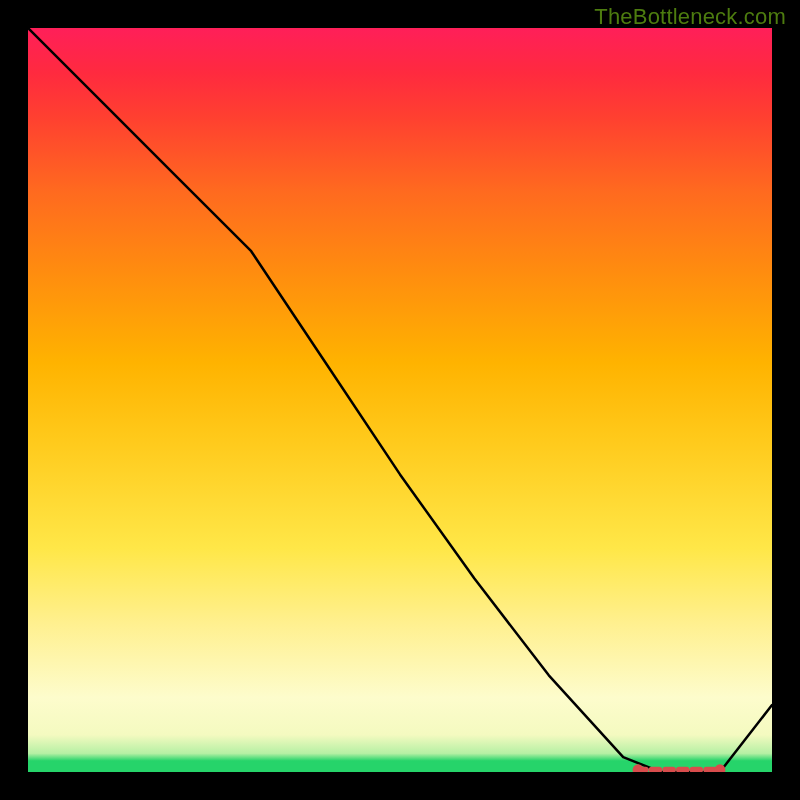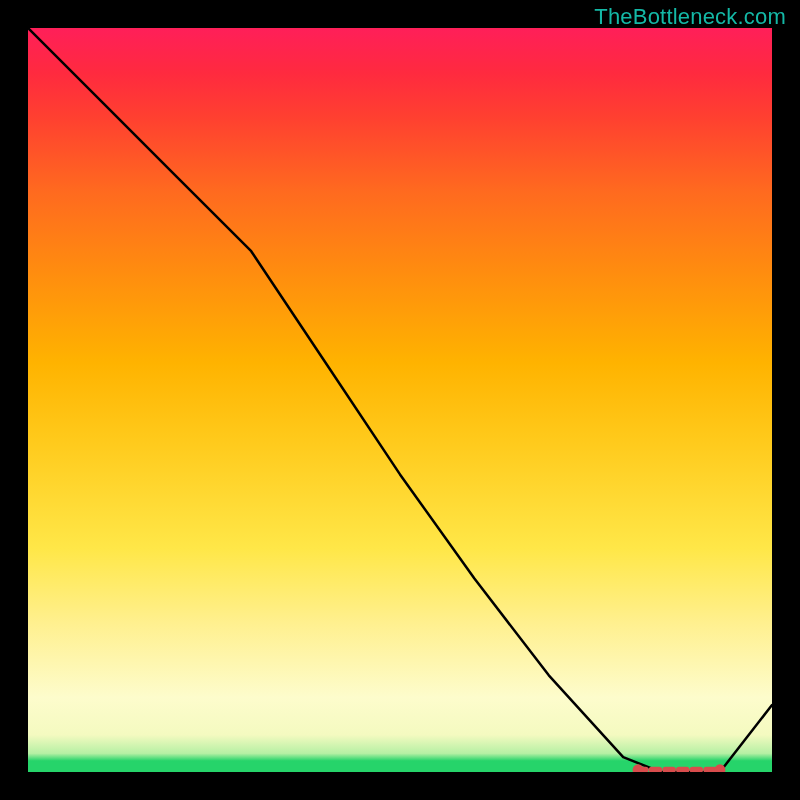--- a/index.html
+++ b/index.html
@@ -14,21 +14,21 @@
   .frame {
     position: relative;
     width: 800px;
     height: 800px;
     background: #000;
   }
   .watermark {
     position: absolute;
     top: 4px;
     right: 14px;
-    color: #14b8a6;
+    color: #4d7c0f;
     font-size: 22px;
     font-family: Arial, sans-serif;
     letter-spacing: 0.2px;
     z-index: 10;
   }
   .plot-area {
     position: absolute;
     top: 28px;
     left: 28px;
     width: 744px;

